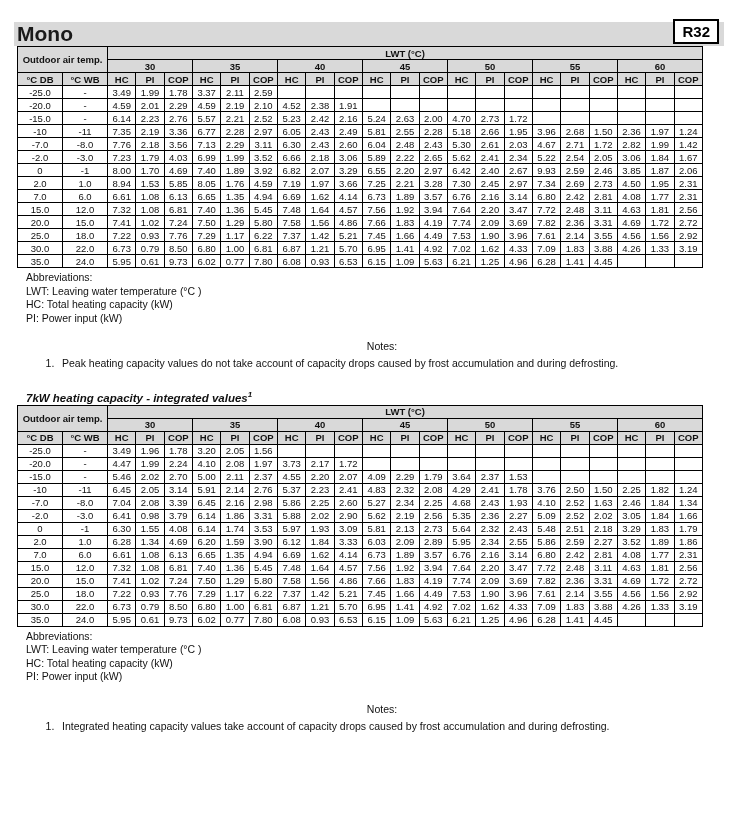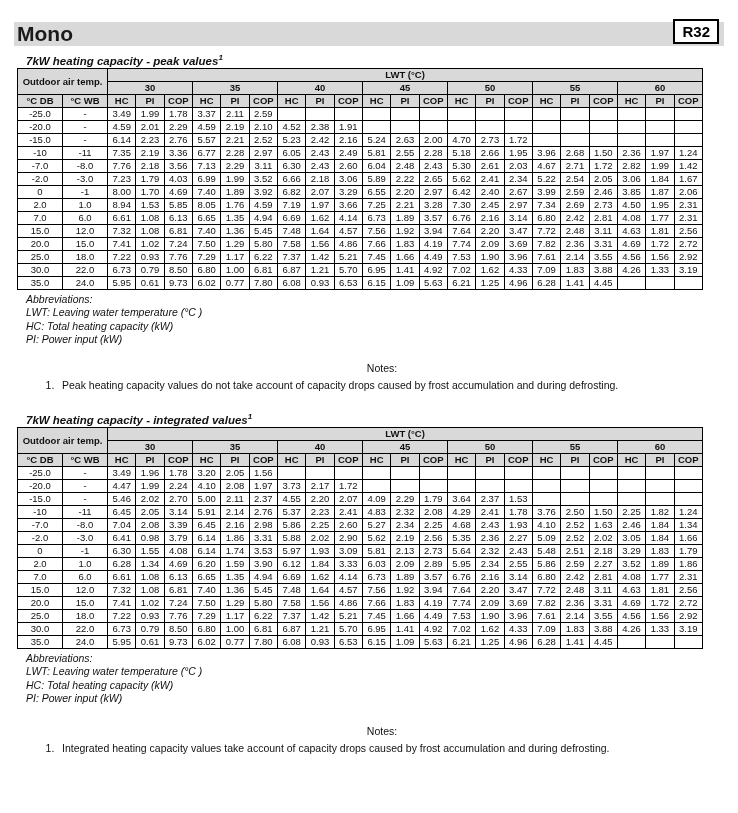--- a/index.html
+++ b/index.html
@@ -24,40 +24,37 @@
   table.data-table {
     border-collapse: collapse; table-layout: fixed; width: 686px;
     margin: 0 0 0 17px; border: 1.5px solid #000;
   }
   .data-table th, .data-table td {
     border: 1px solid #000; font-size: 9.5px; text-align: center;
     height: 13px; padding: 0; line-height: 11px; white-space: nowrap; overflow: hidden;
   }
   .data-table th { background: #d9d9d9; font-weight: bold; }
   col.c-temp { width: 45px; }
-  .abbr-block { margin: 3px 17px 0 26px; font-size: 10.5px; line-height: 13.5px; font-style: italic; }
+  .abbr-block { margin: 3px 17px 0 26px; font-size: 10.5px; line-height: 13.5px; }
   .notes-block { margin: 15px 0 0 26px; font-size: 10.5px; line-height: 13px; text-align: center; }
   .notes-block.second { margin-top: 19px; }
   .note-item { display: flex; margin-top: 4px; }
   .note-num { margin-left: 12px; width: 24px; flex: 0 0 auto; }
 </style>
 </head>
 <body>
 
 <div class="page">
 
   <header class="title-bar">
     <h1>Mono</h1>
     <div class="badge">R32</div>
   </header>
 
   <section>
-    <div class="table-title">
-      <span>7kW heating capacity - peak values</span><sup>1</sup>
-    </div>
     <table class="data-table" data-table="0">
         <colgroup>
           <col class="c-temp">
           <col class="c-temp">
           <col>
           <col>
           <col>
           <col>
           <col>
           <col>
@@ -279,21 +276,21 @@
             <td>3.92</td>
             <td>6.82</td>
             <td>2.07</td>
             <td>3.29</td>
             <td>6.55</td>
             <td>2.20</td>
             <td>2.97</td>
             <td>6.42</td>
             <td>2.40</td>
             <td>2.67</td>
-            <td>3.99</td>
+            <td>9.93</td>
             <td>2.59</td>
             <td>2.46</td>
             <td>3.85</td>
             <td>1.87</td>
             <td>2.06</td>
           </tr>
           <tr>
             <td>2.0</td>
             <td>1.0</td>
             <td>8.94</td>

